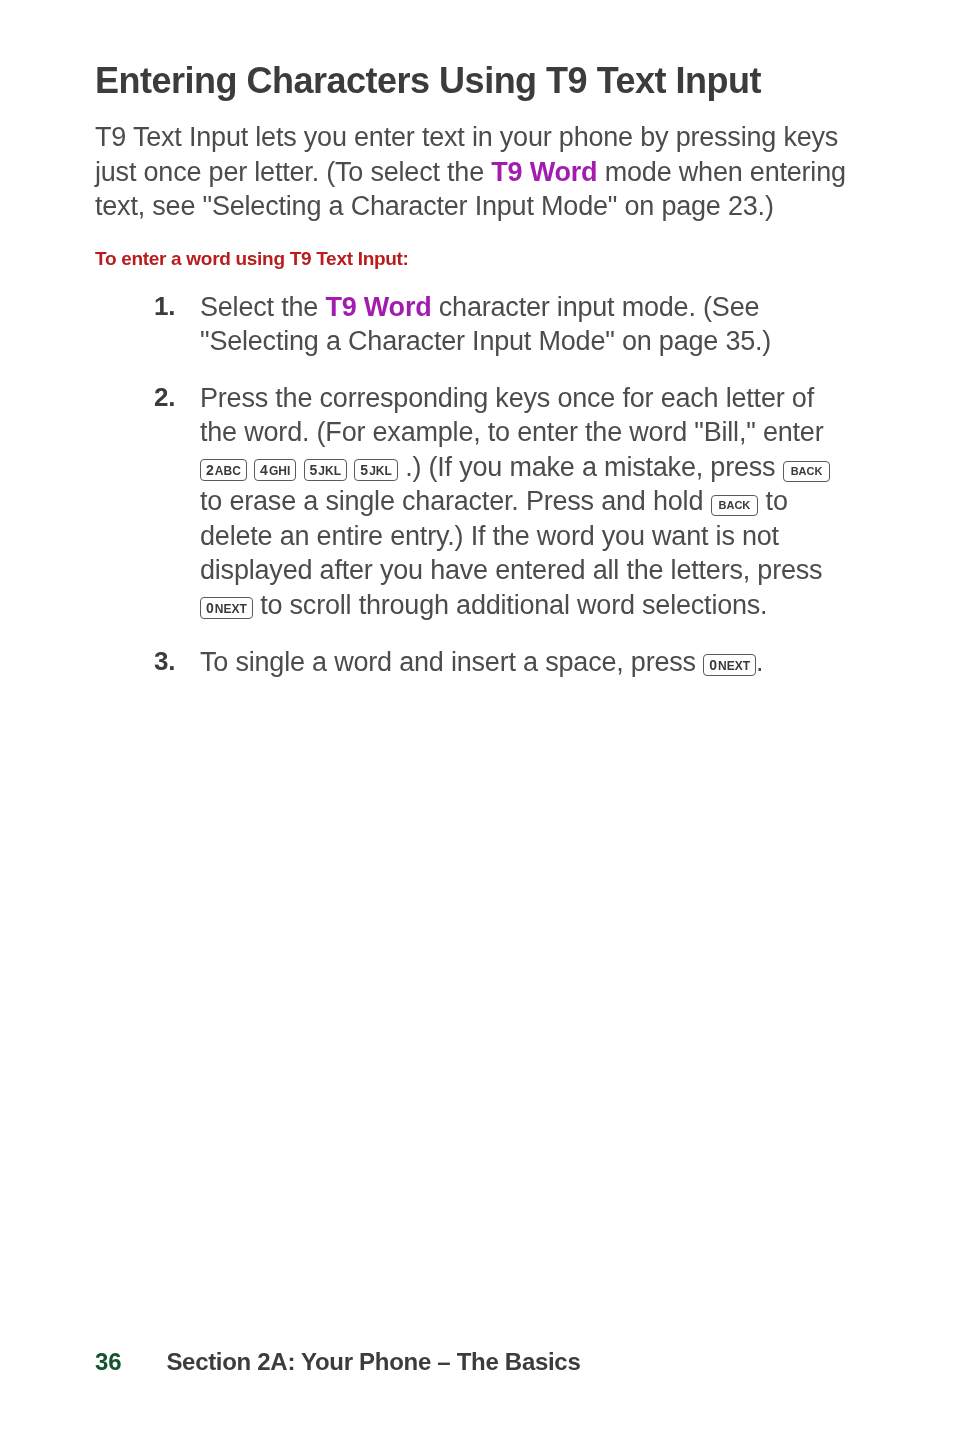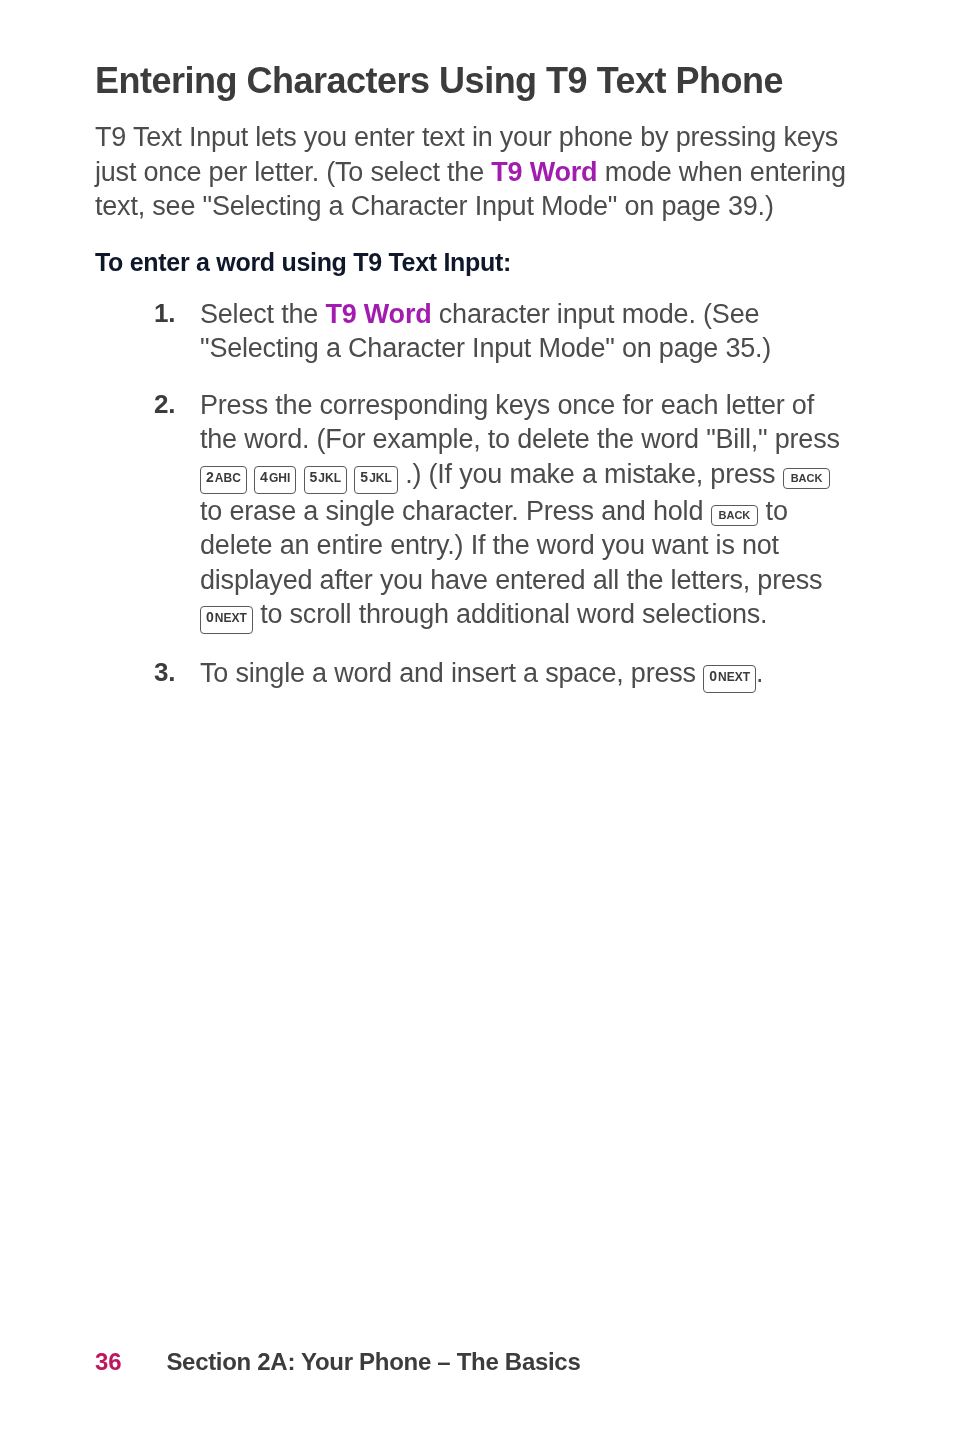--- a/index.html
+++ b/index.html
@@ -30,24 +30,24 @@
     line-height: 1.28;
     margin: 0 0 24px 0;
     color: #4c4c4c;
     letter-spacing: -0.2px;
   }
   .bold {
     font-weight: 700;
     color: #a21caf;
   }
   .subhead {
-    font-size: 25px;
+    font-size: 19px;
     font-weight: 700;
     letter-spacing: -0.3px;
-    color: #0f172a;
+    color: #b91c1c;
     margin: 0 0 20px 0;
   }
   ol {
     list-style: none;
     counter-reset: step;
     padding: 0 0 0 42px;
     margin: 17px;
   }
   ol > li {
     counter-increment: step;
@@ -68,21 +68,21 @@
     color: #3c3c3c;
     font-size: 26px;
   }
   .keycap {
     display: inline-block;
     vertical-align: 1px;
     border: 1px solid #5a5a5a;
     border-radius: 4px;
     font-size: 12px;
     line-height: 1;
-    padding: 3px 5px 9px 5px;
+    padding: 3px 5px 3px 5px;
     color: #3a3a3a;
     font-weight: 600;
     min-width: 18px;
     text-align: center;
     letter-spacing: 0;
     background: #fff;
   }
   .keycap .big {
     font-size: 14px;
     font-weight: 700;
@@ -95,49 +95,49 @@
   .footer {
     position: absolute;
     bottom: 55px;
     left: 95px;
     font-size: 24px;
     color: #4a4a4a;
   }
   .footer .pagenum {
     font-weight: 700;
     margin-right: 38px;
-    color: #be185d;
+    color: #14532d;
   }
   .footer .sect {
     font-weight: 700;
     letter-spacing: -0.3px;
     color: #3c3c3c;
     margin-top: 36px;
   }
 </style>
 </head>
 <body>
 
 <div class="page">
 
-  <h1>Entering Characters Using T9 Text Phone</h1>
+  <h1>Entering Characters Using T9 Text Input</h1>
 
   <p class="para">
-    <span>T9 Text Input lets you enter text in your phone by pressing keys just once per letter. (To select the </span><span class="bold">T9 Word</span><span> mode when entering text, see "Selecting a Character Input Mode" on page 39.)</span>
+    <span>T9 Text Input lets you enter text in your phone by pressing keys just once per letter. (To select the </span><span class="bold">T9 Word</span><span> mode when entering text, see "Selecting a Character Input Mode" on page 23.)</span>
   </p>
 
 
   <p class="subhead">To enter a word using T9 Text Input:</p>
 
   <ol>
     <li>
       <span>Select the </span><span class="bold">T9 Word</span><span> character input mode. (See "Selecting a Character Input Mode" on page 35.)</span>
     </li>
     <li>
-      <span>Press the corresponding keys once for each letter of the word. (For example, to delete the word "Bill," press </span>
+      <span>Press the corresponding keys once for each letter of the word. (For example, to enter the word "Bill," enter </span>
       <span class="keycap"><span class="big">2</span><span>ABC</span></span>
       <span class="keycap"><span class="big">4</span><span>GHI</span></span>
       <span class="keycap"><span class="big">5</span><span>JKL</span></span>
       <span class="keycap"><span class="big">5</span><span>JKL</span></span>
       <span> .) (If you make a mistake, press </span>
       <span class="keycap wide">BACK</span>
       <span> to erase a single character. Press and hold </span>
       <span class="keycap wide">BACK</span>
       <span> to delete an entire entry.) If the word you want is not displayed after you have entered all the letters, press </span>
       <span class="keycap"><span class="big">0</span><span>NEXT</span></span>

